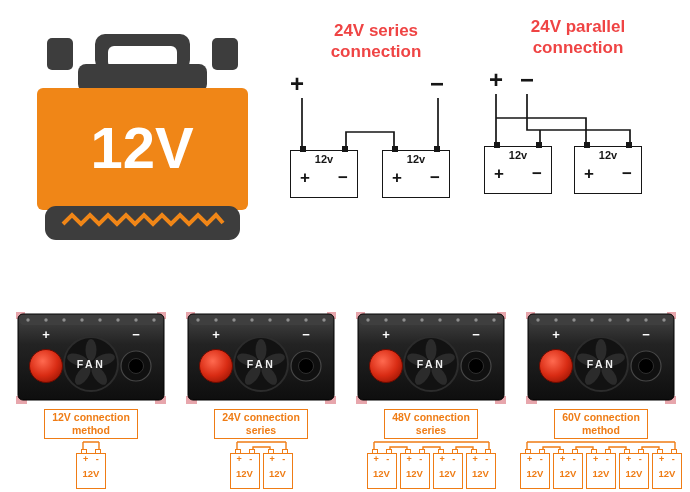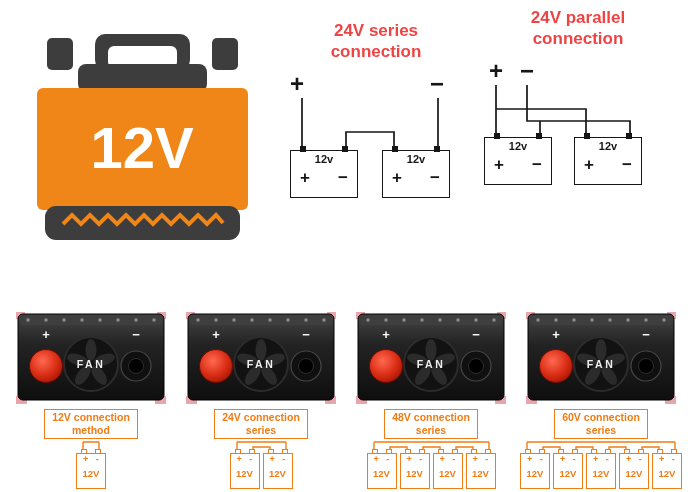--- a/index.html
+++ b/index.html
@@ -94,21 +94,21 @@
       <span class="term t-l"></span>
       <span class="term t-r"></span>
       <div class="tbox-label">12v</div>
       <div class="tbox-pm">
         <span>+</span>
         <span>−</span>
       </div>
     </div>
   </div>
 
-  <div class="diagram" style="left:482px; top:7px; width:192px; height:192px;">
+  <div class="diagram" style="left:482px; top:16px; width:192px; height:192px;">
     <div class="diag-title">24V parallel
 connection</div>
     <div class="pm-glyph" style="left:7px; top:52px;">+</div>
     <div class="pm-glyph" style="left:38px; top:52px;">−</div>
     <svg class="wires" width="192" height="192">
       <path d="M14,78 V130 M14,102 H104 V130" fill="none" stroke="#161616" stroke-width="1.7"></path>
       <path d="M45,78 V114 H148 V130 M58,114 V130" fill="none" stroke="#161616" stroke-width="1.7"></path>
     </svg>
     <div class="tbox" style="left:2px;">
       <span class="term t-l"></span>
@@ -333,21 +333,21 @@
           <ellipse cx="75" cy="40" rx="5.5" ry="11"></ellipse>
           <ellipse cx="75" cy="40" rx="5.5" ry="11" transform="rotate(72 75 54)"></ellipse>
           <ellipse cx="75" cy="40" rx="5.5" ry="11" transform="rotate(144 75 54)"></ellipse>
           <ellipse cx="75" cy="40" rx="5.5" ry="11" transform="rotate(216 75 54)"></ellipse>
           <ellipse cx="75" cy="40" rx="5.5" ry="11" transform="rotate(288 75 54)"></ellipse>
         </g>
         <text x="75" y="58" text-anchor="middle" font-size="10.5" font-weight="bold" letter-spacing="2.5" fill="#efefef">FAN</text>
       </g>
     </svg>
     <div class="method-box">60V connection
-series</div>
+method</div>
     <svg class="bus" width="158" height="12">
       <path d="M5,1 H153 M5,1 V12 M153,1 V12 M21,12 V6 H38 V12 M54,12 V6 H71 V12 M87,12 V6 H104 V12 M120,12 V6 H137 V12" fill="none" stroke="#ef7c15" stroke-width="1.4"></path>
     </svg>
     <div class="bat-row">
       <div class="bat">
         <span class="nub n-l"></span>
         <span class="nub n-r"></span>
         <div class="bat-pm">+ -</div>
         <div class="bat-v">12V</div>
       </div>

